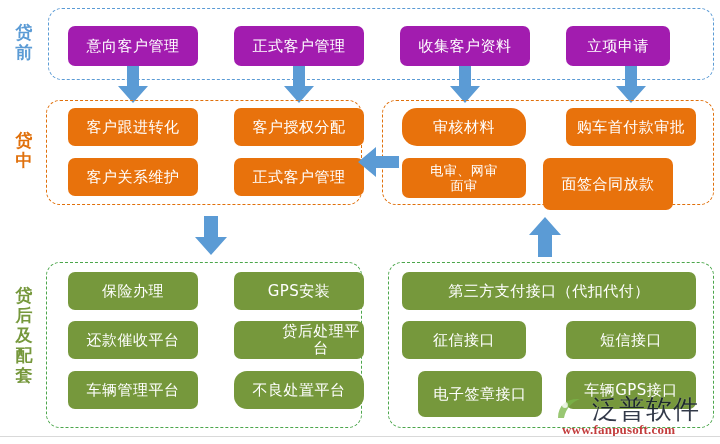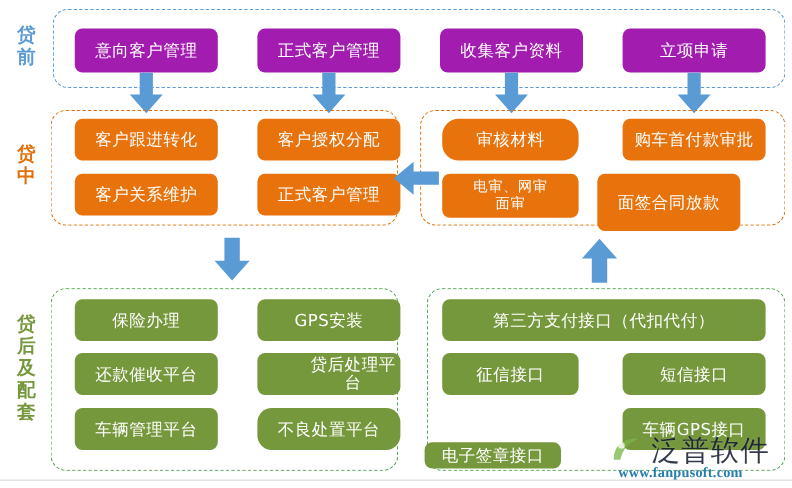--- a/index.html
+++ b/index.html
@@ -75,21 +75,21 @@
   .wm-text{
     position:absolute;left:36px;top:0px;
     font-size:26px;font-weight:normal;
     color:#0f172a;
     letter-spacing:1px;
     text-shadow:0 0 1px rgba(255,255,255,.6);
   }
   .wm-url{
     position:absolute;left:6px;top:30px;
     font-size:13px;font-weight:bold;
-    color:#0369a1;
+    color:#b91c1c;
     letter-spacing:.2px;
     font-family:"Liberation Serif","DejaVu Serif",serif;
   }
   .wm-logo{position:absolute;left:0px;top:4px;}
   .bottomline{
     position:absolute;left:0;top:436px;width:720px;height:1px;
     background:#d9d9d9;
   }
 </style>
 </head>
@@ -113,21 +113,21 @@
     <span>及</span>
     <span>配</span>
     <span>套</span>
   </div>
 
   <div class="group g-blue" style="left:48px;top:8px;width:666px;height:72px;"></div>
 
   <div class="node n-blue" style="left:68px;top:26px;width:130px;height:40px;">意向客户管理</div>
   <div class="node n-blue" style="left:234px;top:26px;width:130px;height:40px;">正式客户管理</div>
   <div class="node n-blue" style="left:400px;top:26px;width:130px;height:40px;">收集客户资料</div>
-  <div class="node n-blue" style="left:566px;top:26px;width:130px;height:40px;">立项申请</div>
+  <div class="node n-blue" style="left:566px;top:26px;width:104px;height:40px;">立项申请</div>
 
   <div class="arrow" style="left:117px;top:66px;">
     <svg width="32" height="38" viewBox="0 0 32 38">
         <polygon points="10,0 22,0 22,20 31,20 16,37 1,20 10,20" fill="#5B9BD5"></polygon>
       </svg>
   </div>
   <div class="arrow" style="left:283px;top:66px;">
     <svg width="32" height="38" viewBox="0 0 32 38">
         <polygon points="10,0 22,0 22,20 31,20 16,37 1,20 10,20" fill="#5B9BD5"></polygon>
       </svg>
@@ -183,21 +183,21 @@
   <div class="node n-green" style="left:68px;top:321px;width:130px;height:38px;">还款催收平台</div>
   <div class="node n-green" style="left:234px;top:321px;width:130px;height:38px;padding-left:44px;">贷后处理平台</div>
   <div class="node n-green" style="left:68px;top:371px;width:130px;height:38px;">车辆管理平台</div>
   <div class="node n-green" style="left:234px;top:371px;width:130px;height:38px;border-radius:13px;">不良处置平台</div>
 
   <div class="group g-green" style="left:388px;top:262px;width:326px;height:166px;"></div>
 
   <div class="node n-green" style="left:402px;top:272px;width:294px;height:38px;">第三方支付接口（代扣代付）</div>
   <div class="node n-green" style="left:402px;top:321px;width:124px;height:38px;">征信接口</div>
   <div class="node n-green" style="left:566px;top:321px;width:130px;height:38px;">短信接口</div>
-  <div class="node n-green" style="left:386px;top:371px;width:124px;height:24px;margin-top:31px;">电子签章接口</div>
+  <div class="node n-green" style="left:418px;top:371px;width:124px;height:46px;">电子签章接口</div>
   <div class="node n-green" style="left:566px;top:371px;width:130px;height:38px;">车辆GPS接口</div>
 
   <div class="watermark">
     <div class="wm-logo">
       <svg width="34" height="26" viewBox="0 0 34 26">
         <path d="M2,22 C2,8 12,2 24,3 C16,6 10,12 8,22 Z" fill="#7ab648" opacity="0.9"></path>
         <path d="M12,22 L20,8 L28,22 Z" fill="#ffffff" opacity="0.0"></path>
         <circle cx="9" cy="9" r="3" fill="#ffffff" opacity="0.8"></circle>
       </svg>
     </div>

